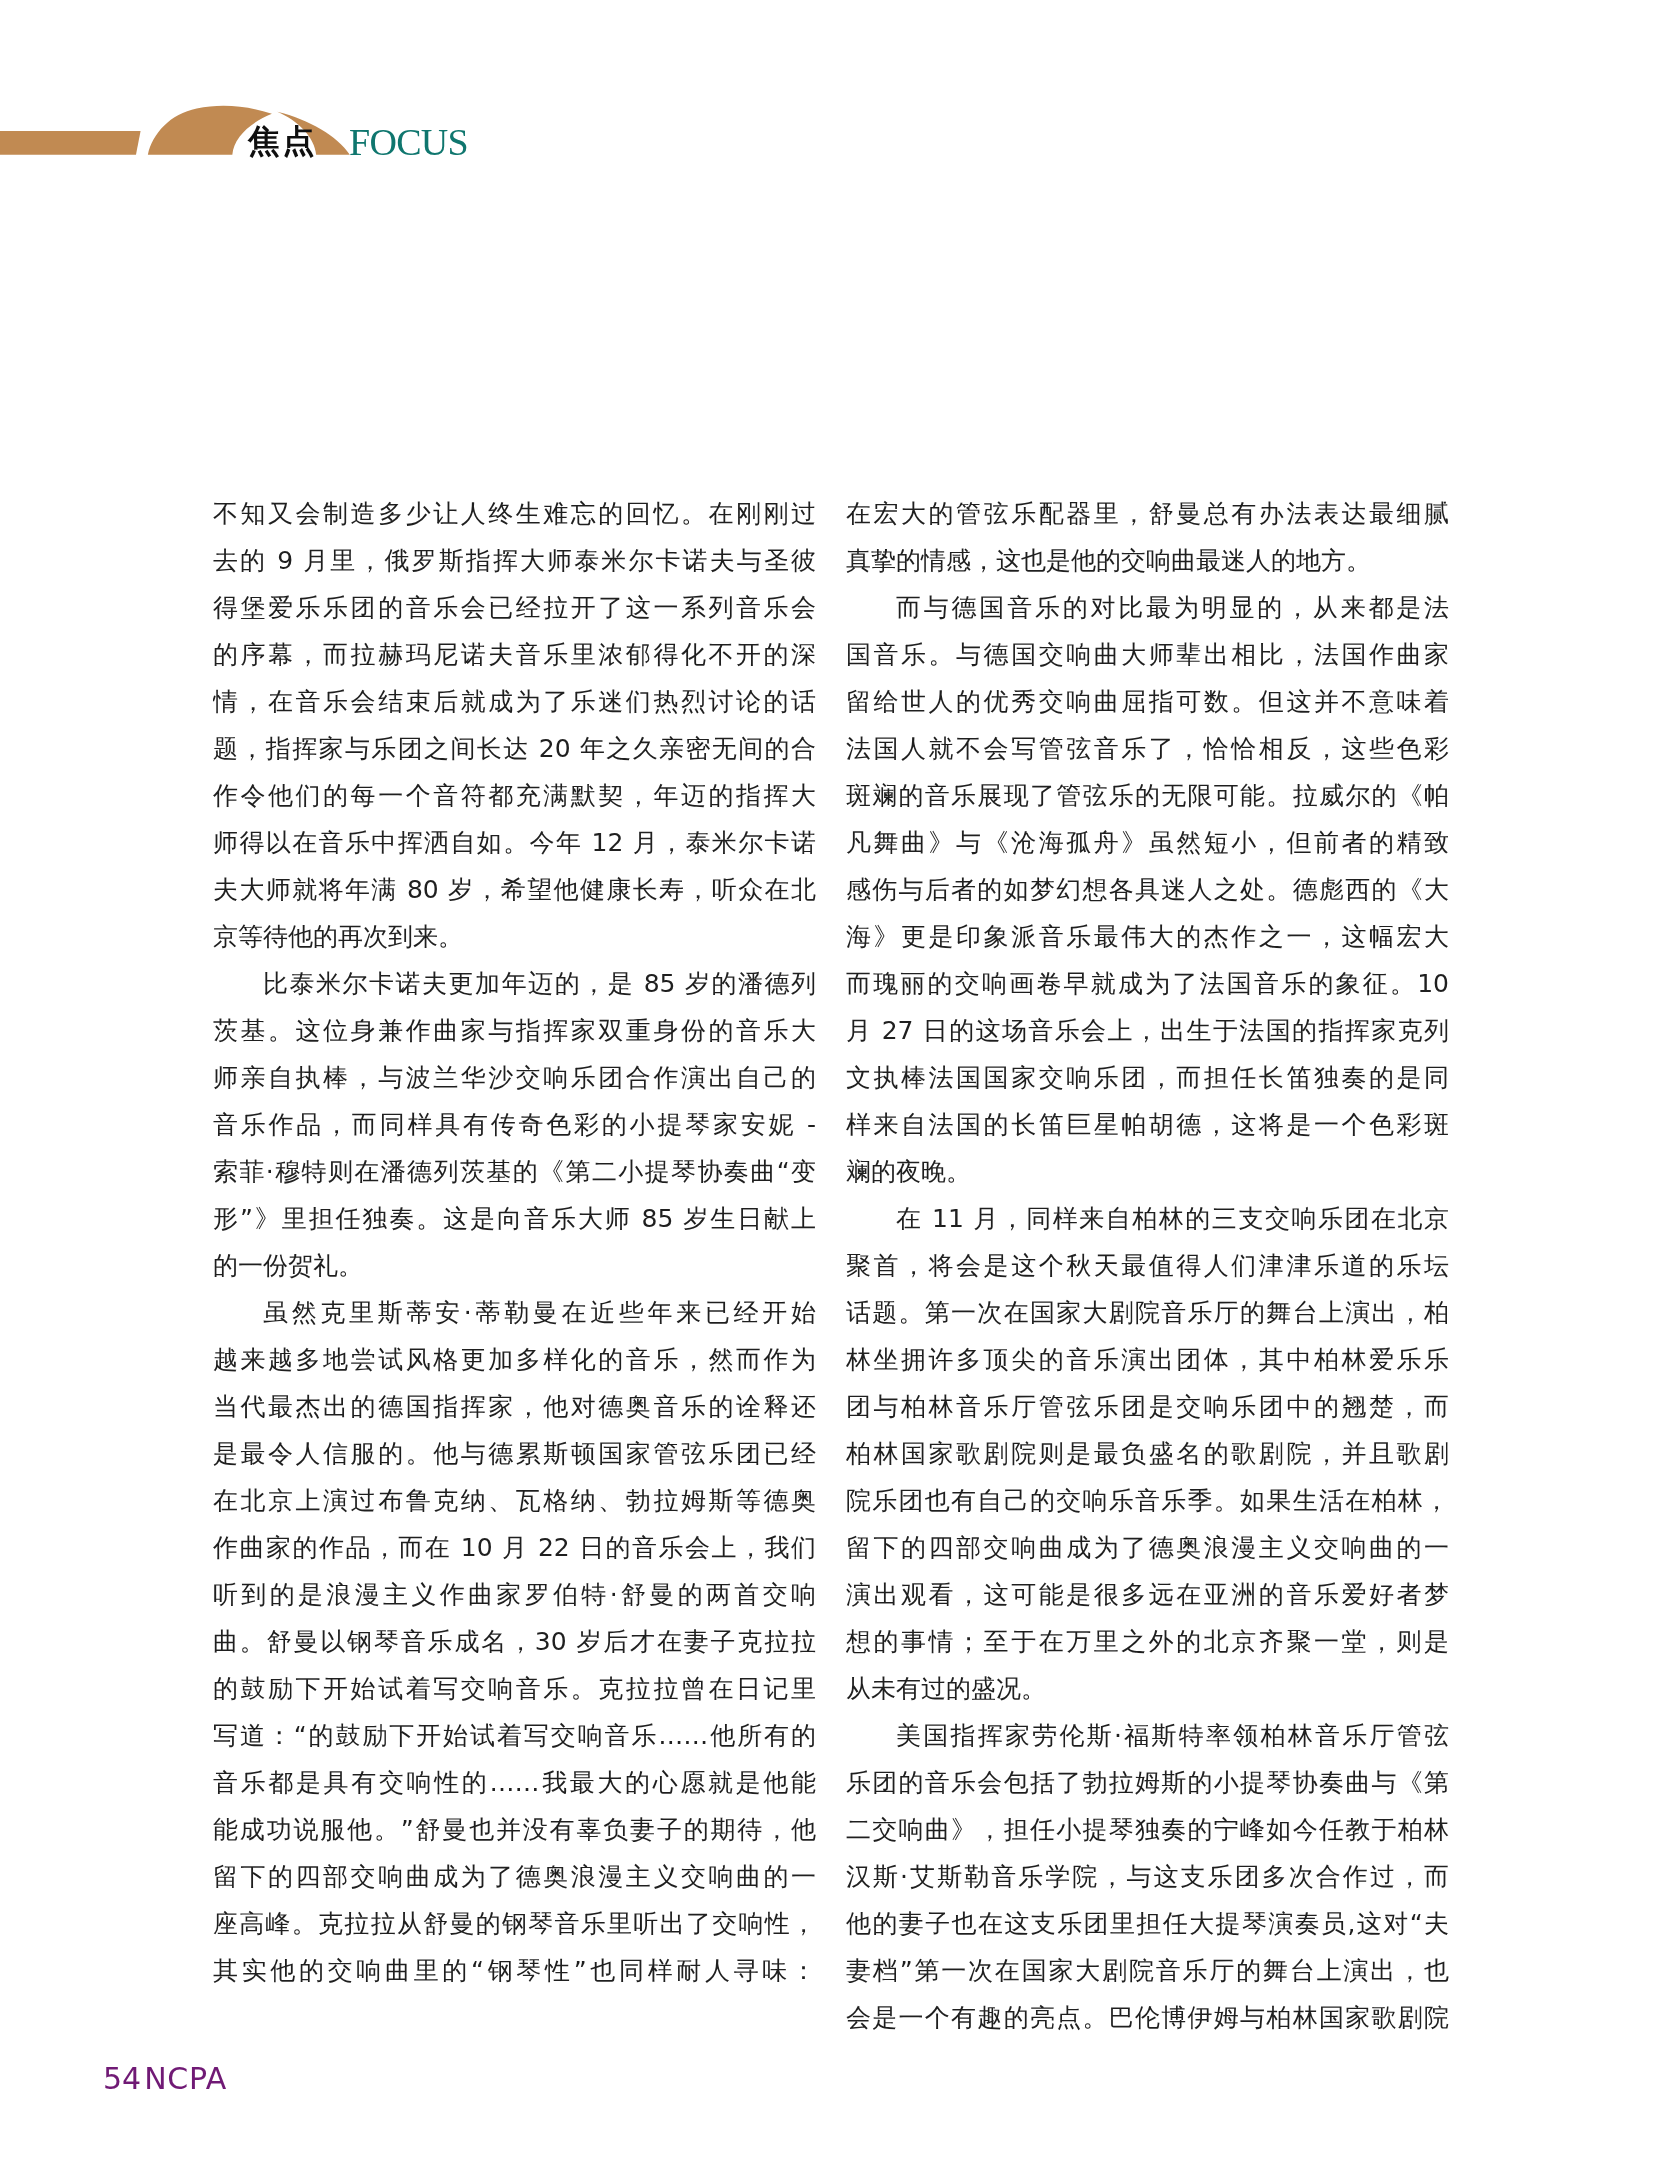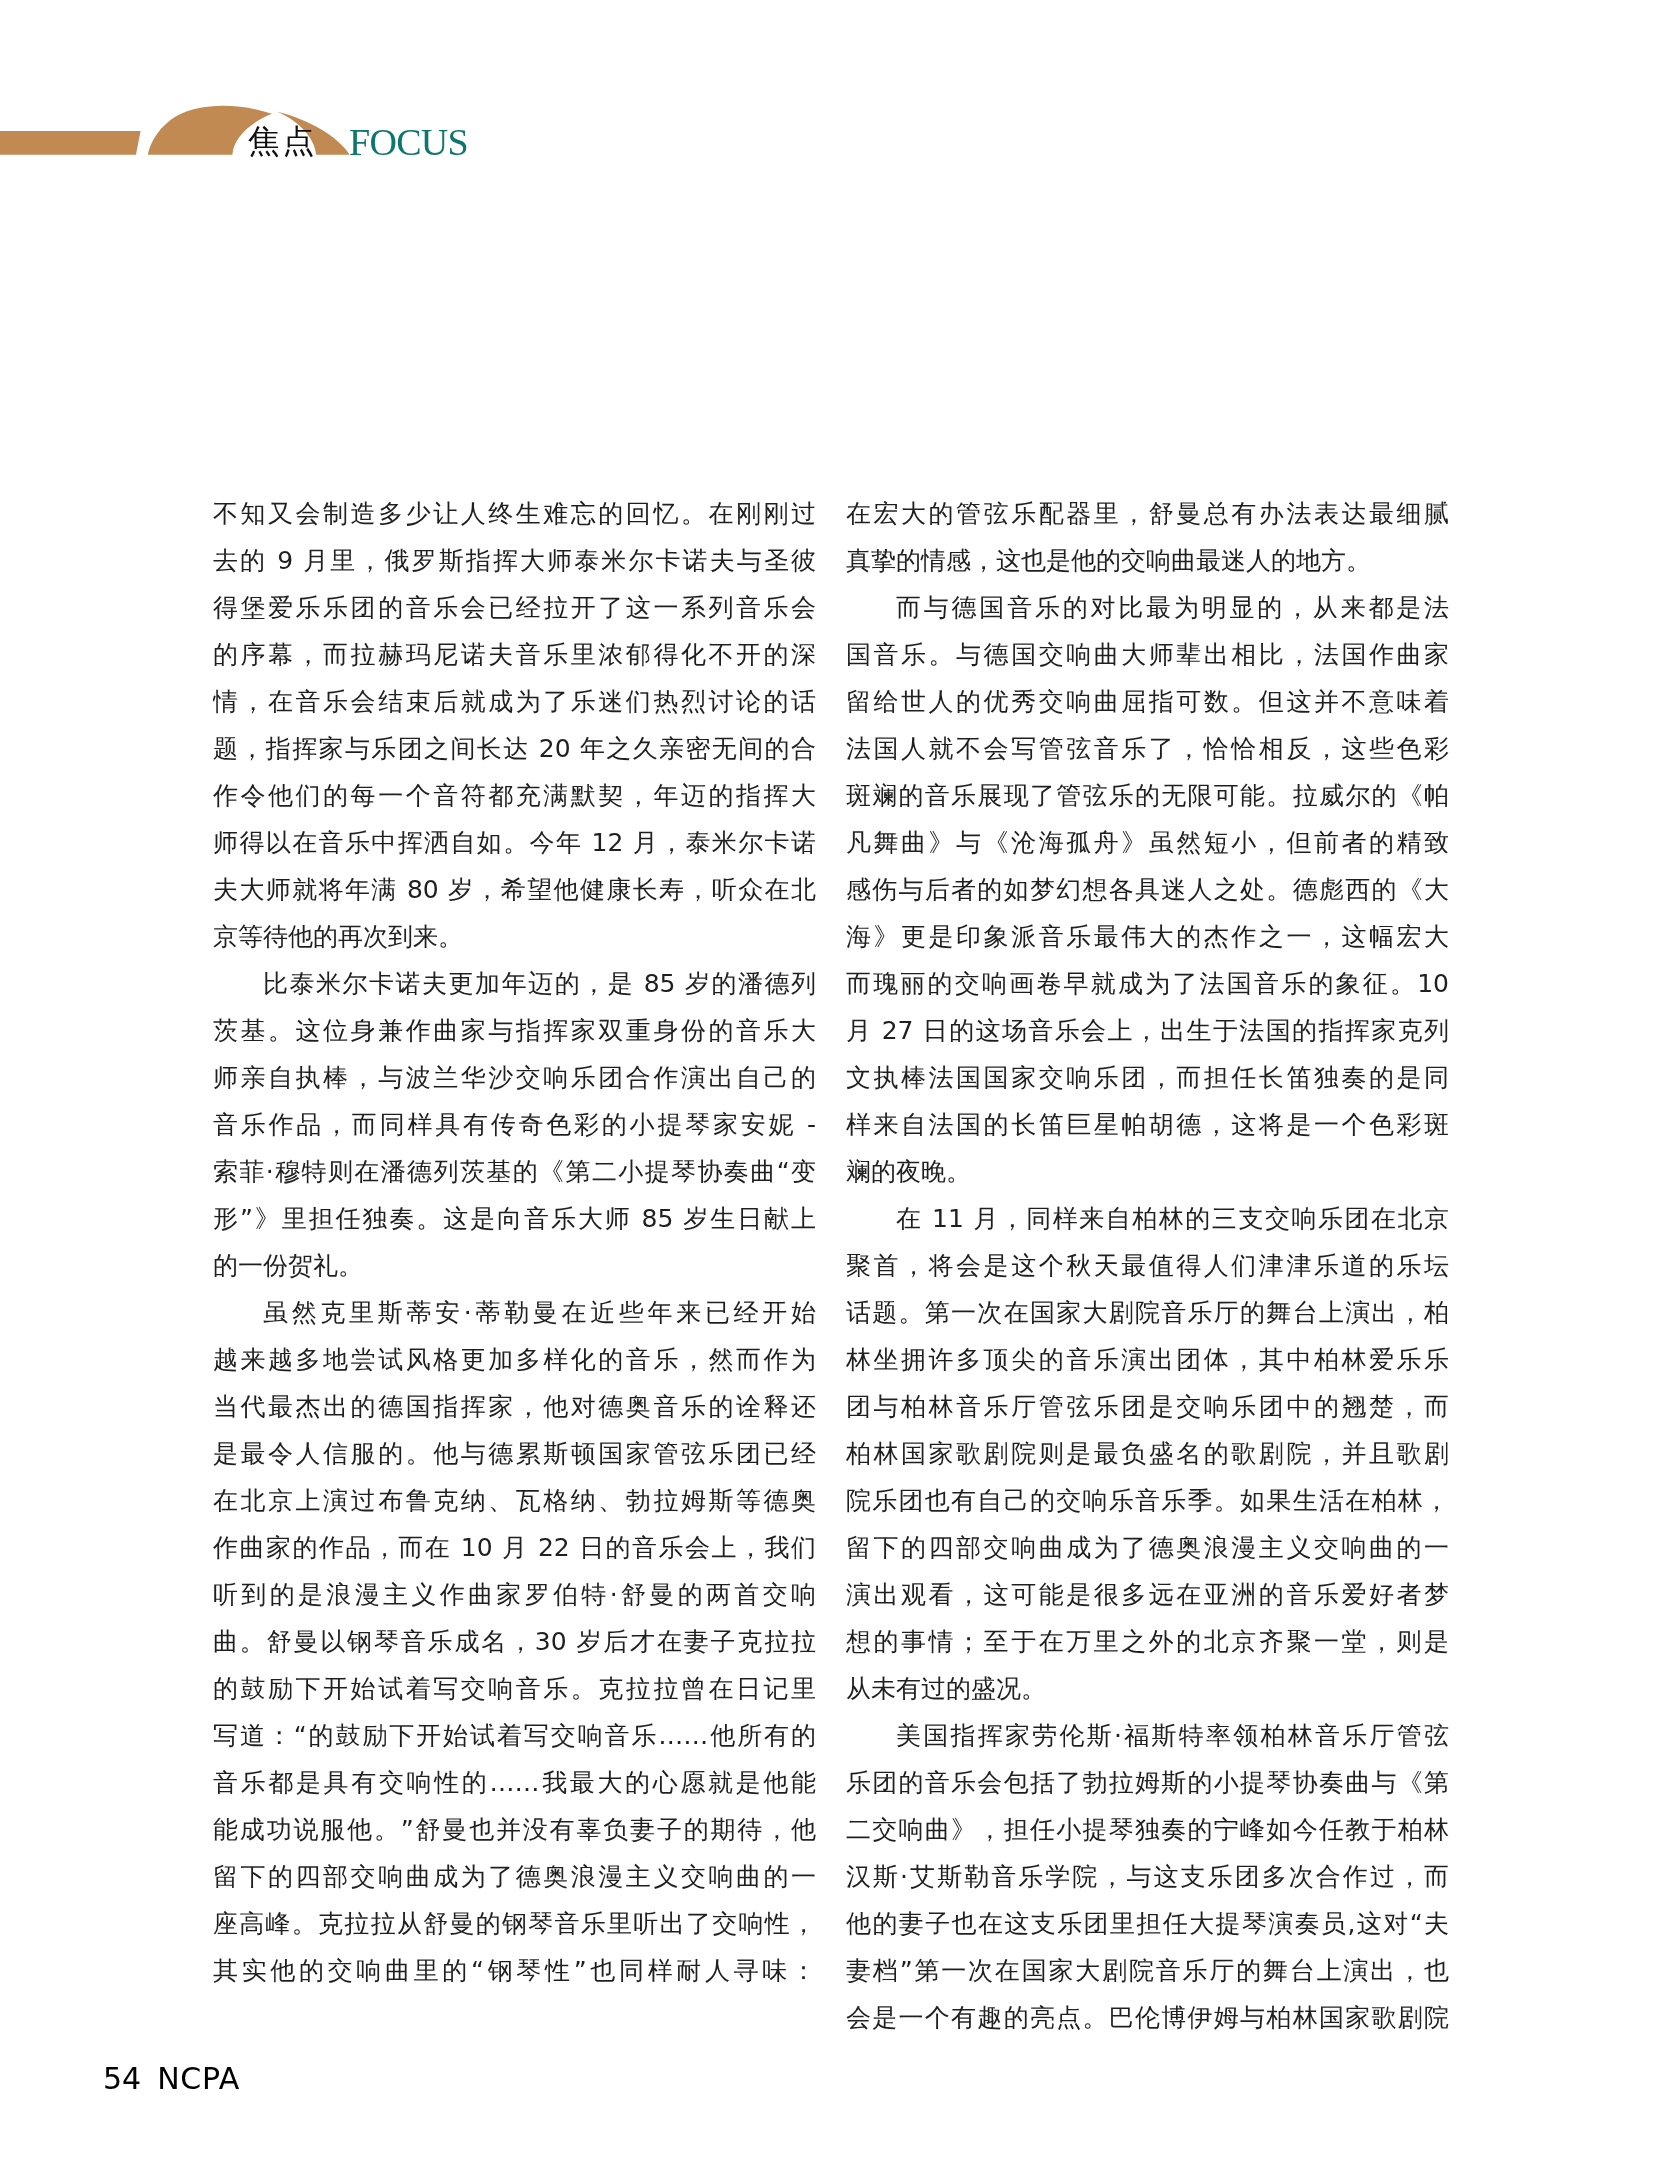--- a/index.html
+++ b/index.html
@@ -9,21 +9,21 @@
     height:2183px;
     background:#ffffff;
     overflow:hidden;
     font-family:"DejaVu Sans", sans-serif;
   }
 
   
   .header-svg{position:absolute;left:0;top:99px;width:627px;height:106px;}
   .title-zh{
     position:absolute;left:248px;top:125px;
-    font-size:32px;line-height:32px;font-weight:normal;
+    font-size:32px;line-height:32px;font-weight:bold;
     letter-spacing:2.6px;color:#0f0f0f;white-space:nowrap;
   }
   .title-en{
     position:absolute;left:349px;top:123px;
     font-family:"Liberation Serif", serif;
     font-size:38px;line-height:38px;letter-spacing:-0.7px;
     color:#0f766e;white-space:nowrap;
   }
 
   
@@ -39,22 +39,22 @@
     word-break:break-all;
     white-space:normal;
     overflow:hidden;
   }
   .line.j{text-align:justify;text-align-last:justify;}
   .line.ind{text-indent:50px;}
 
   
   .footer{
     position:absolute;left:103px;top:2062px;
-    display:flex;gap:16px;align-items:flex-start;
-    color:#000000;
+    display:flex;gap:3px;align-items:flex-start;
+    color:#701a75;
     font-size:30px;line-height:33px;
   }
   .footer .brand{letter-spacing:0.7px;}
 </style>
 </head>
 <body>
 
 <div class="page">
 
   <svg class="header-svg" viewBox="0 0 950 160" aria-hidden="true">

